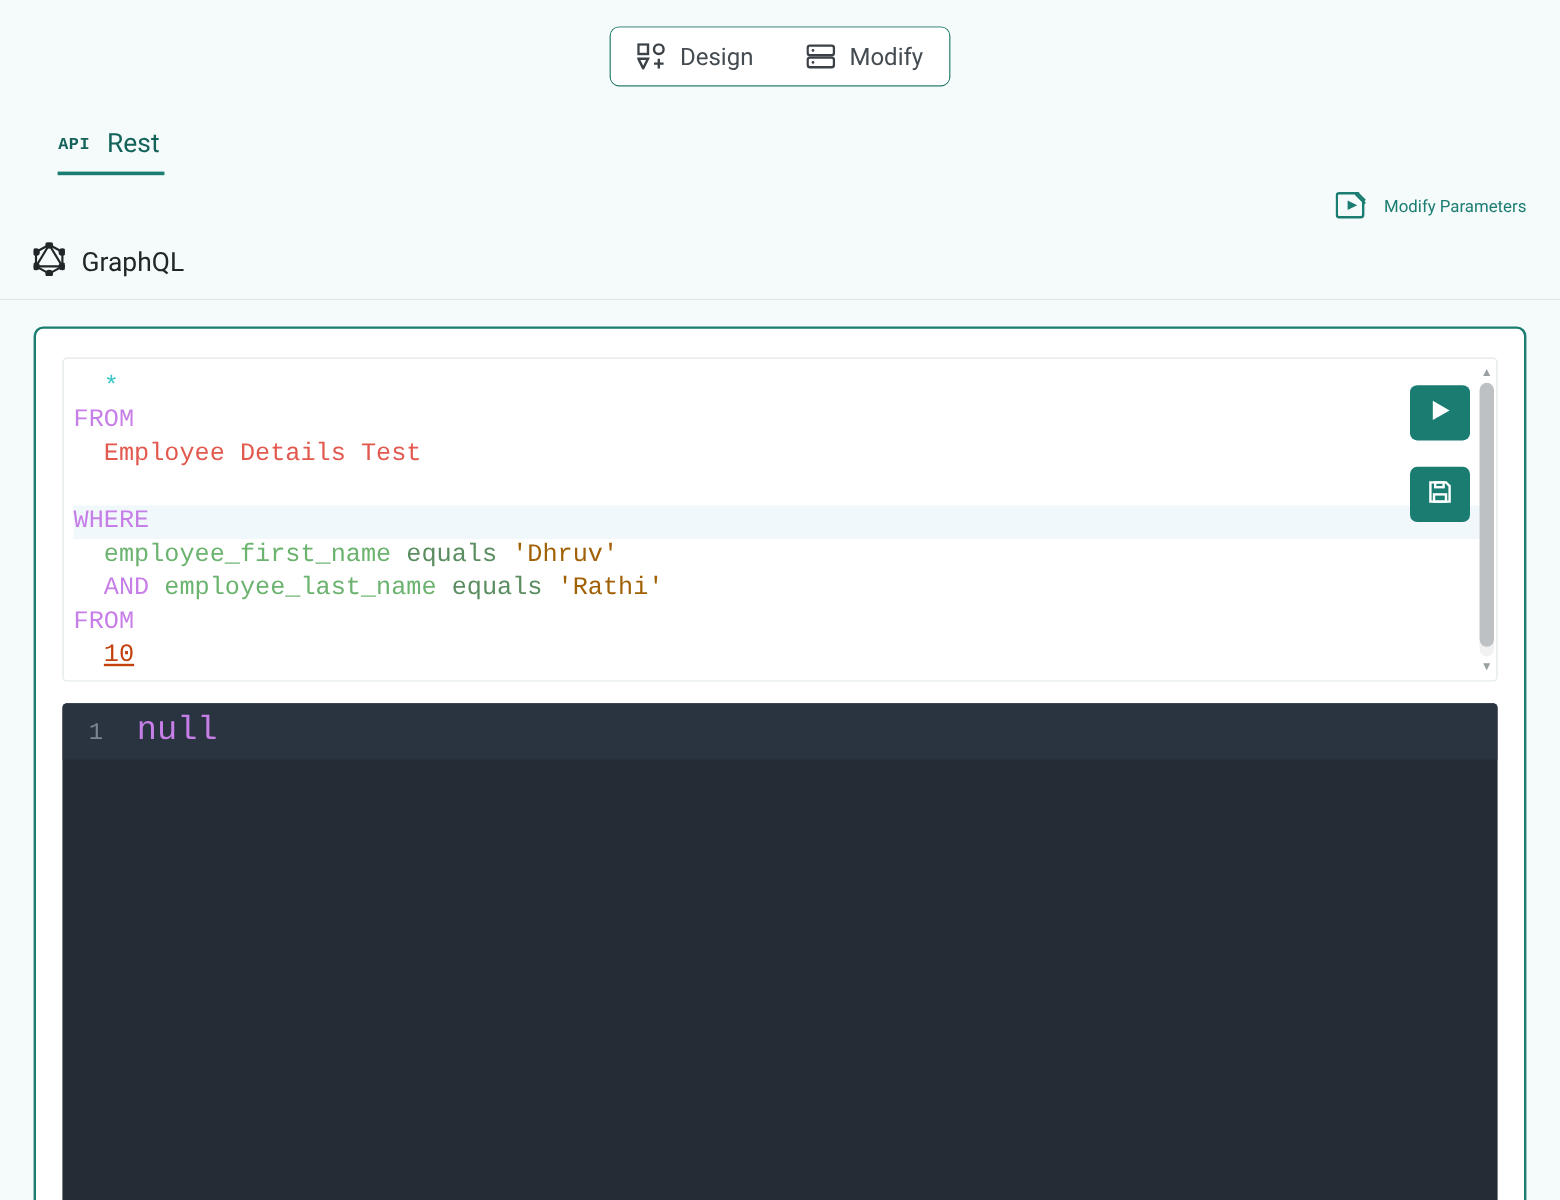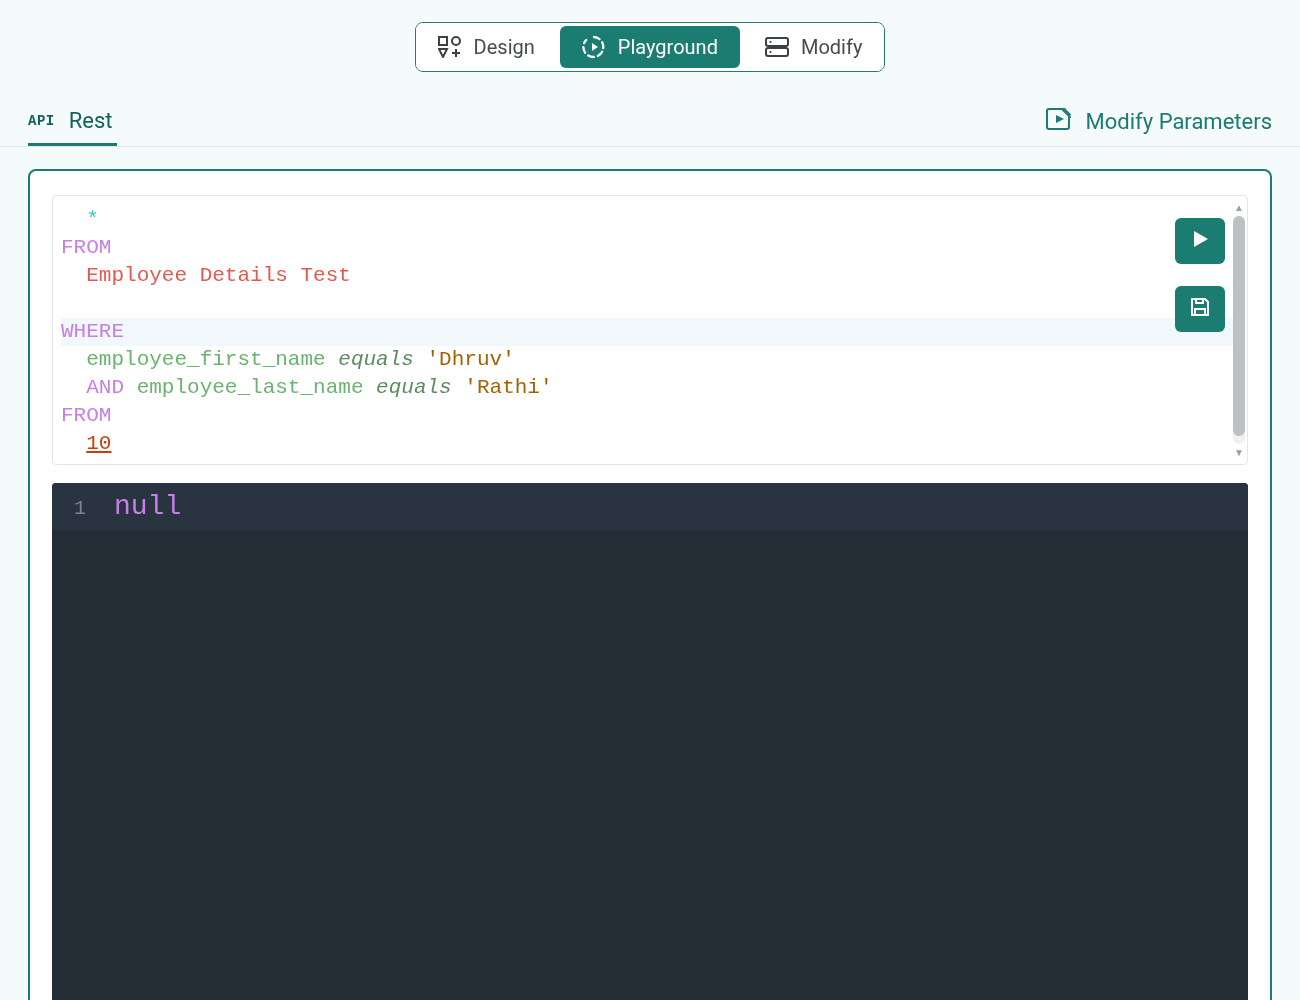--- a/index.html
+++ b/index.html
@@ -83,21 +83,21 @@
       font-size: 14px;
       font-weight: bold;
       color: #13635b;
       letter-spacing: 0.5px;
     }
     .modify-params {
       display: flex;
       align-items: center;
       gap: 14px;
       color: #1b7c72;
-      font-size: 22px;
+      font-size: 14px;
       cursor: pointer;
       padding-bottom: 6px;
     }
 
     
     .panel-wrap {
       padding: 22px 28px;
     }
     .panel {
       border: 2px solid #1b7c72;
@@ -135,21 +135,21 @@
       background: #f1f8fb;
       display: block;
       width: 100%;
       margin-top: 28px;
     }
 
     .tk-star { color: #3bc5c9; }
     .tk-kw   { color: #c77fe8; }
     .tk-tbl  { color: #e2594f; }
     .tk-col  { color: #6bb36f; }
-    .tk-op   { color: #5a8d5f; font-style: italic; }
+    .tk-op   { color: #5a8d5f; }
     .tk-str  { color: #a16207; }
     .tk-num  { color: #c2410c; text-decoration: underline; }
 
     .action-buttons {
       position: absolute;
       top: 22px;
       right: 22px;
       display: flex;
       flex-direction: column;
       gap: 22px;
@@ -239,48 +239,54 @@
         <svg width="24" height="22" viewBox="0 0 24 22" fill="none" stroke="#3b4147" stroke-width="2">
           <rect x="1" y="1" width="8" height="8"></rect>
           <circle cx="18" cy="5" r="4"></circle>
           <polygon points="5,21 1,13 9,13"></polygon>
           <line x1="14" y1="17" x2="22" y2="17"></line>
           <line x1="18" y1="13" x2="18" y2="21"></line>
         </svg>
       </span>
       <span>Design</span>
     </div>
-    <div class="top-tab active">
-      <span class="tab-icon">
-        <svg width="24" height="24" viewBox="0 0 24 24" fill="none" stroke="#ffffff" stroke-width="2.3" stroke-linecap="round">
-          <path d="M12 2 A10 10 0 1 1 4.2 5" stroke-dasharray="6 4"></path>
-          <polygon points="10,8 16,12 10,16" fill="#ffffff" stroke="none"></polygon>
-        </svg>
-      </span>
-      <span>Playground</span>
-    </div>
     <div class="top-tab">
       <span class="tab-icon">
         <svg width="24" height="22" viewBox="0 0 24 22" fill="none" stroke="#3b4147" stroke-width="2">
           <rect x="1" y="2" width="22" height="8" rx="2"></rect>
           <rect x="1" y="12" width="22" height="8" rx="2"></rect>
           <circle cx="5.5" cy="6" r="1.1" fill="#3b4147" stroke="none"></circle>
           <circle cx="5.5" cy="16" r="1.1" fill="#3b4147" stroke="none"></circle>
         </svg>
       </span>
       <span>Modify</span>
     </div>
   </div>
 </div>
 
 <div class="api-row">
   <div class="api-tabs">
     <div class="api-tab active">
       <span class="api-label-badge">API</span>
       <span>Rest</span>
+    </div>
+    <div class="api-tab">
+      <span>
+        <svg width="26" height="28" viewBox="0 0 26 28" fill="none" stroke="#202729" stroke-width="1.8">
+          <polygon points="13,2 24,8 24,20 13,26 2,20 2,8"></polygon>
+          <polygon points="13,2 24,20 2,20"></polygon>
+          <circle cx="13" cy="2" r="2.3" fill="#202729"></circle>
+          <circle cx="24" cy="8" r="2.3" fill="#202729"></circle>
+          <circle cx="24" cy="20" r="2.3" fill="#202729"></circle>
+          <circle cx="13" cy="26" r="2.3" fill="#202729"></circle>
+          <circle cx="2" cy="20" r="2.3" fill="#202729"></circle>
+          <circle cx="2" cy="8" r="2.3" fill="#202729"></circle>
+        </svg>
+      </span>
+      <span>GraphQL</span>
     </div>
   </div>
   <div class="modify-params">
     <span>
       <svg width="26" height="24" viewBox="0 0 26 24" fill="none" stroke="#1b7c72" stroke-width="2">
         <rect x="1" y="2" width="22" height="20" rx="2"></rect>
         <polygon points="10,8 18,12 10,16" fill="#1b7c72" stroke="none"></polygon>
         <path d="M17 3 L24 10" stroke-linecap="round"></path>
         <path d="M20 1 L26 7" stroke="#f5fafa" stroke-width="5"></path>
         <path d="M18.5 2.2 L24.5 8.2"></path>

